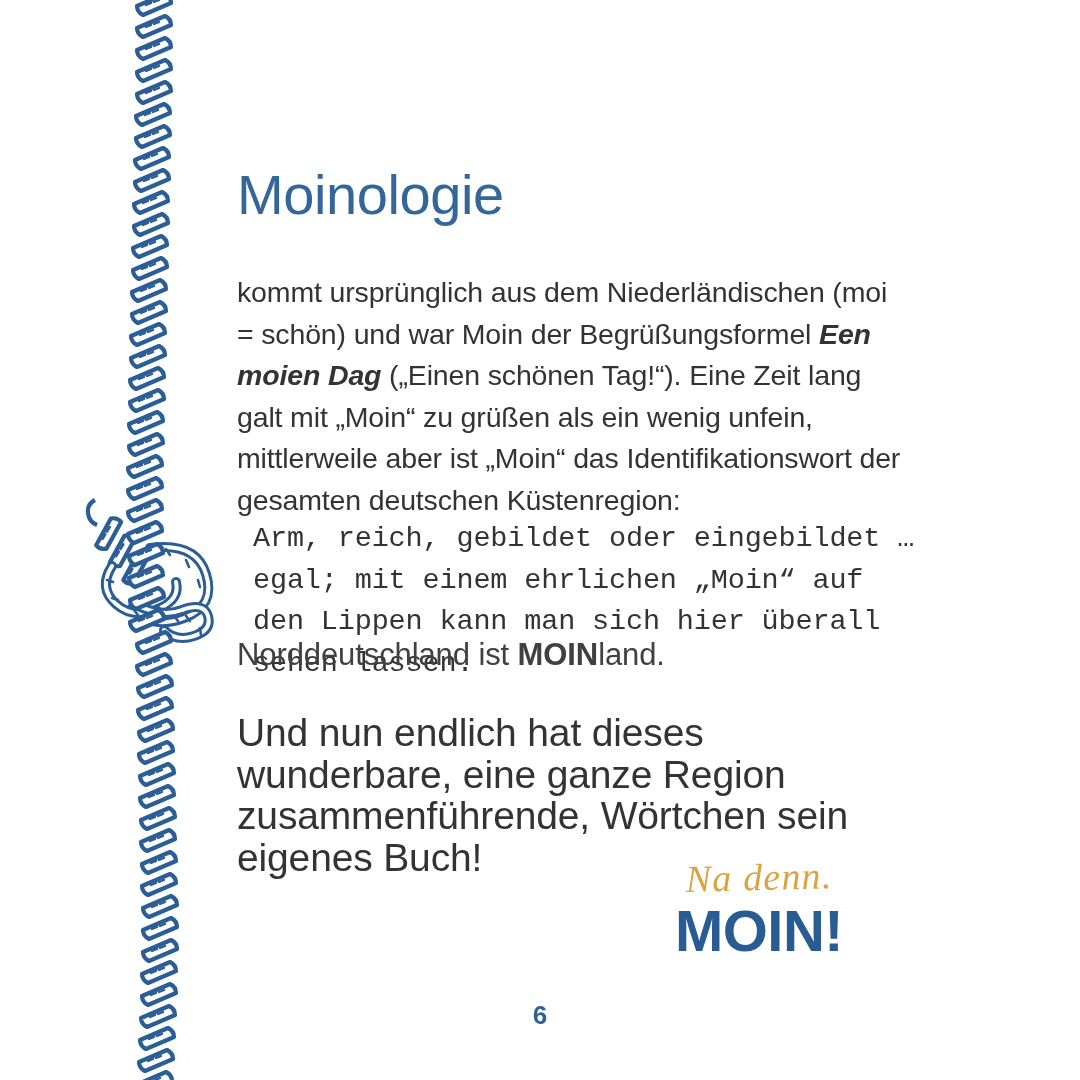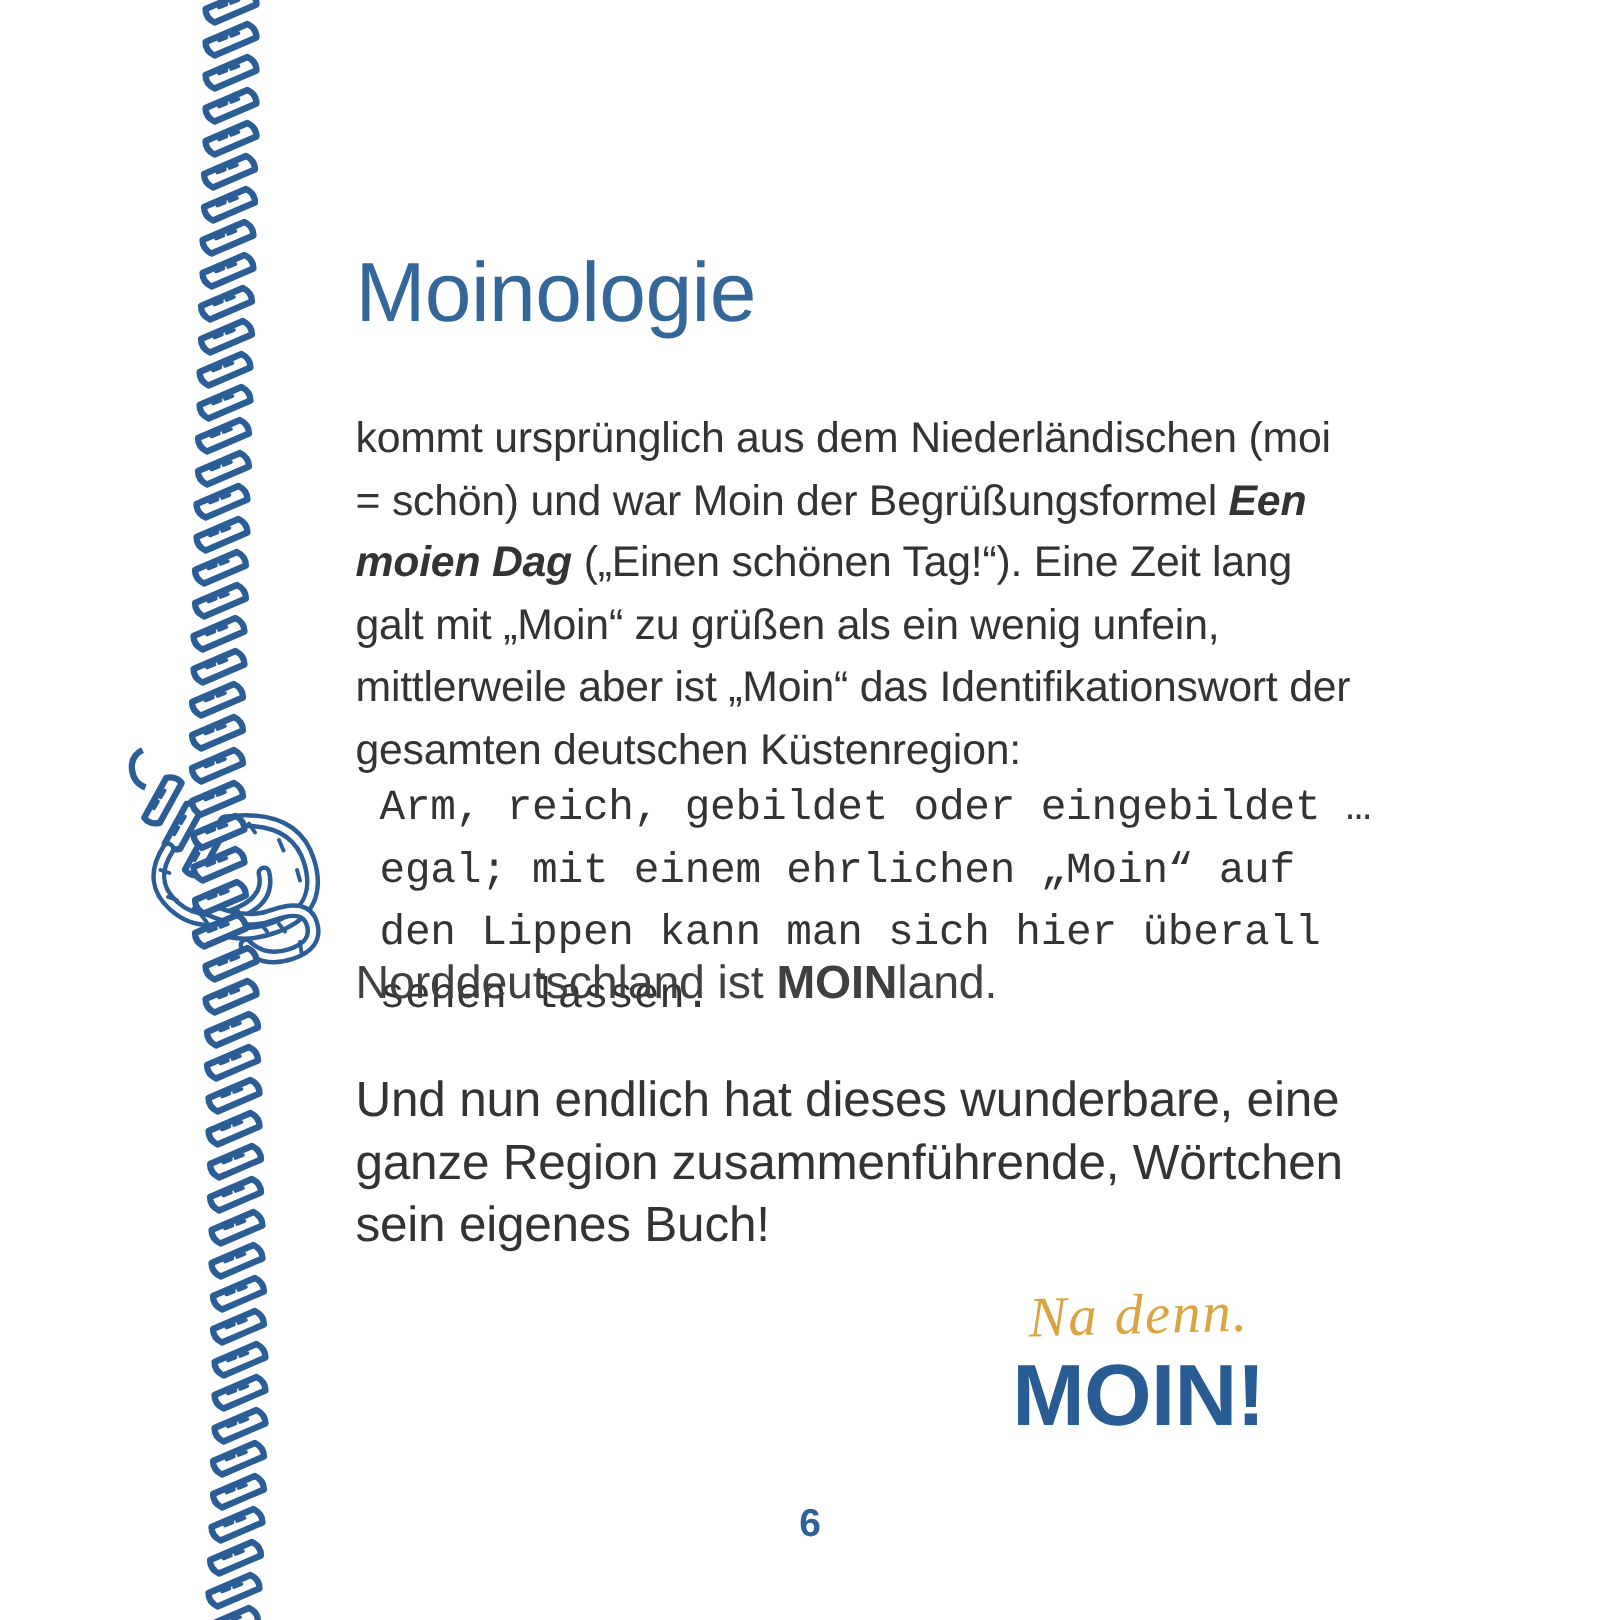--- a/index.html
+++ b/index.html
@@ -96,21 +96,21 @@
     letter-spacing: -0.1px;
   }
   #section-heading .strong { font-weight: 700; }
 
   #closing-paragraph {
     position: absolute;
     left: 0;
     top: 712px;
     width: 672px;
     margin: 0;
-    font-size: 33px;
+    font-size: 39px;
     line-height: 41.5px;
     color: #333333;
     font-stretch: condensed;
     font-family: "Liberation Sans Narrow", "Liberation Sans", sans-serif;
     letter-spacing: -0.15px;
   }
 
   
   #signoff {
     position: absolute;

